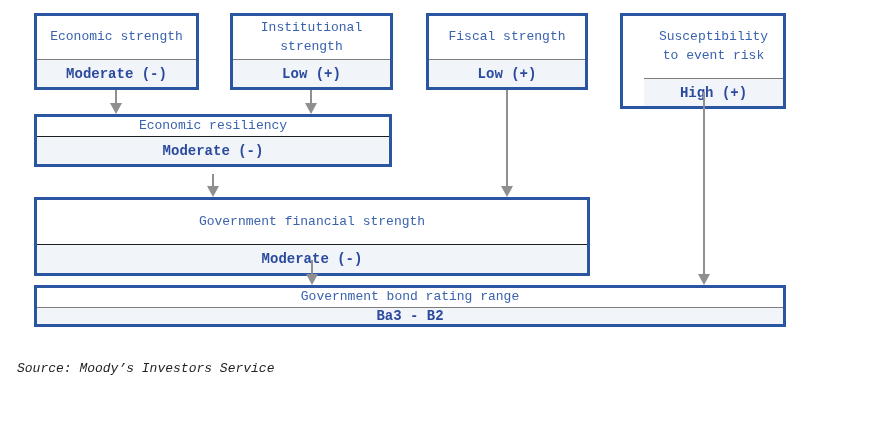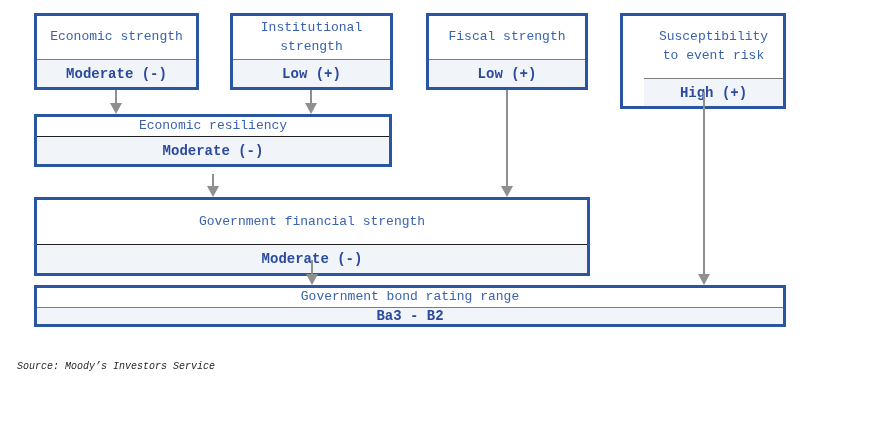--- a/index.html
+++ b/index.html
@@ -71,21 +71,21 @@
     left:0;bottom:0;
     width:0;height:0;
     border-left:6px solid transparent;
     border-right:6px solid transparent;
     border-top:11px solid var(--arrow-gray);
   }
   .source{
     position:absolute;
     left:17px;top:361px;
     font-style:italic;
-    font-size:10px;
+    font-size:13px;
     color:var(--source-text);
   }
 </style>
 </head>
 <body>
 
 <div class="canvas">
 
   <div class="box vh27 divider-gray" style="left:34px;top:13px;width:165px;height:77px;">
     <div class="box-header">Economic strength</div>

